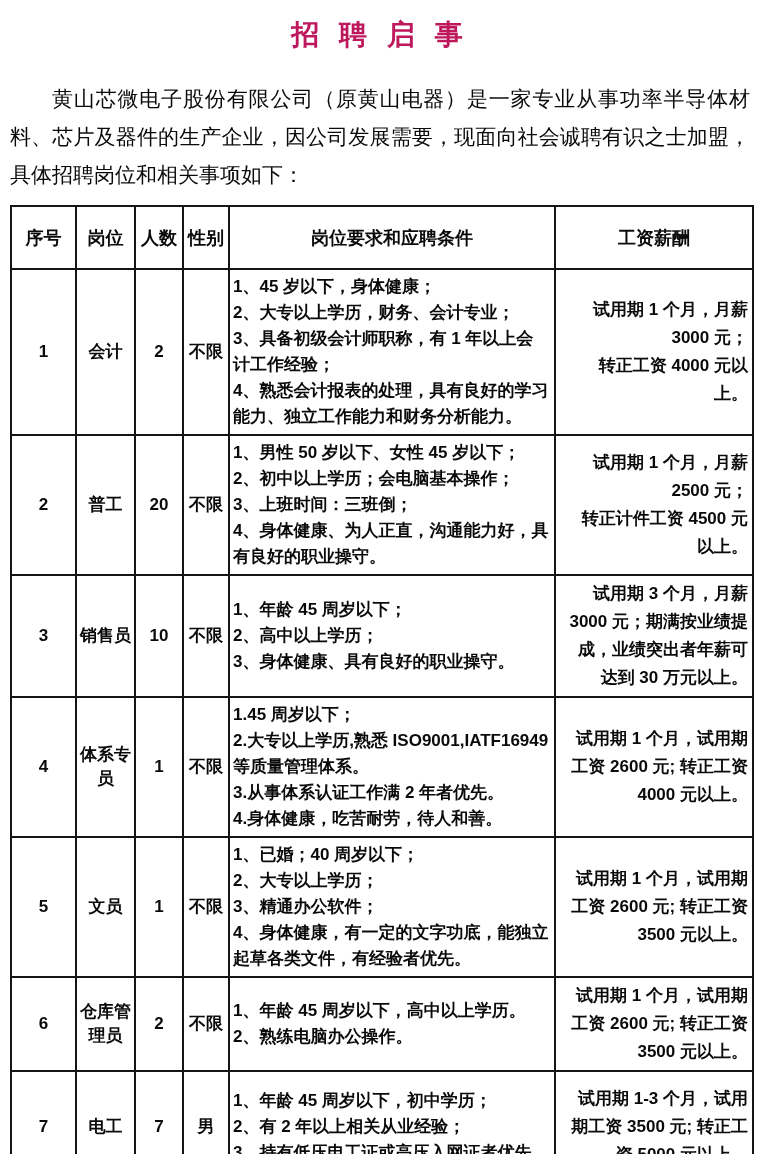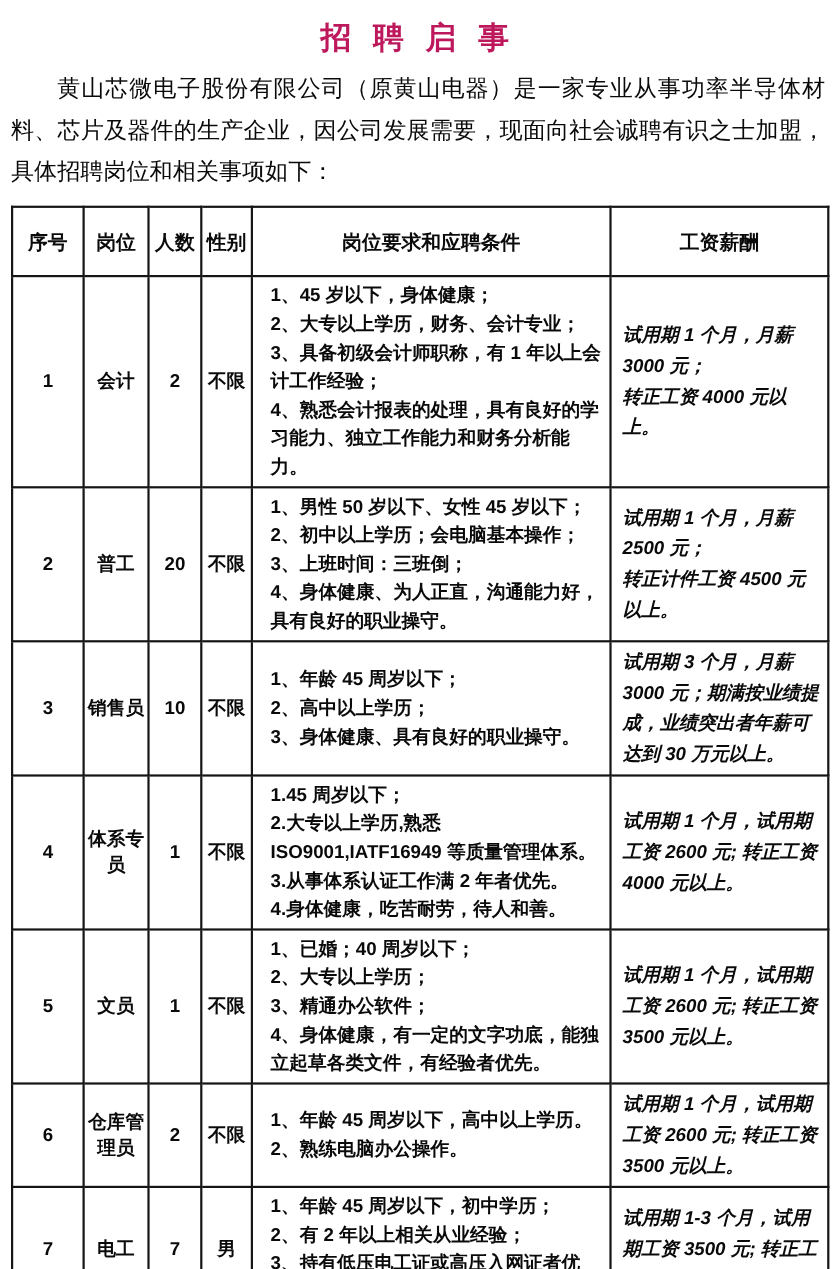--- a/index.html
+++ b/index.html
@@ -14,21 +14,21 @@
   .doc-title {
     text-align:center;
     font-size:28px;
     font-weight:bold;
     letter-spacing:6px;
     margin-top:4px;
     color:#be185d;
   }
 
   .intro {
-    margin-top:8px;
+    margin-top:26px;
     font-size:21px;
     line-height:38px;
     font-weight:500;
     text-align:justify;
     text-indent:2em;
     color:#0a0a0a;
   }
 
   table.jobs {
     margin-top:11px;
@@ -49,24 +49,24 @@
     text-align:center;
     line-height:22px;
     padding:2px 1px;
     border-radius:10px;
   }
   td.c-no, td.c-pos, td.c-num, td.c-sex {
     text-align:center;
     line-height:24px;
     padding:2px 1px;
   }
-  td.c-req { padding:4px 4px 4px 16px; }
+  td.c-req { padding:4px 4px 4px 3px; }
   td.c-sal { padding:4px 4px 4px 10px; }
   .req-item { line-height:26px; text-align:left; }
-  .sal-line { line-height:28px; text-align:left;font-style:italic; }
+  .sal-line { line-height:28px; text-align:right; }
 
   
   tbody tr:nth-child(1){ height:160px; }
   tbody tr:nth-child(2){ height:127px; }
   tbody tr:nth-child(3){ height:102px; }
   tbody tr:nth-child(4){ height:126px; }
   tbody tr:nth-child(5){ height:124px; }
   tbody tr:nth-child(6){ height:88px; }
   tbody tr:nth-child(7){ height:112px; }
   tbody tr:nth-child(8){ height:80px; }

